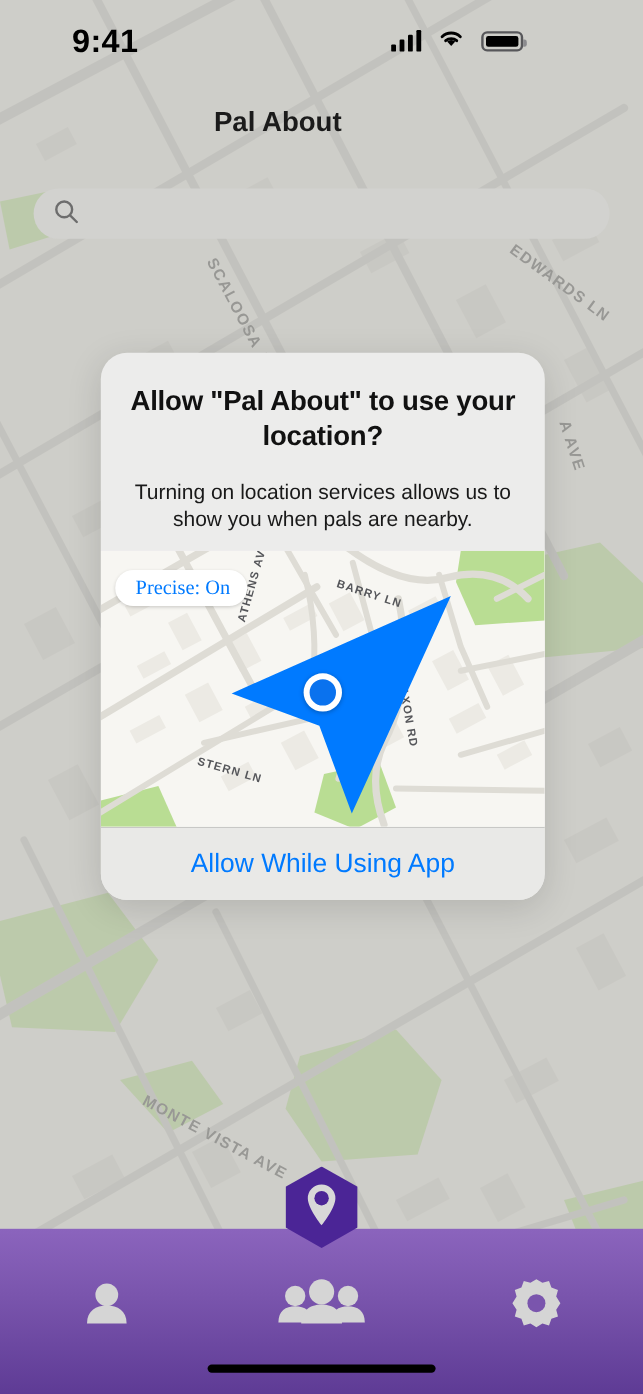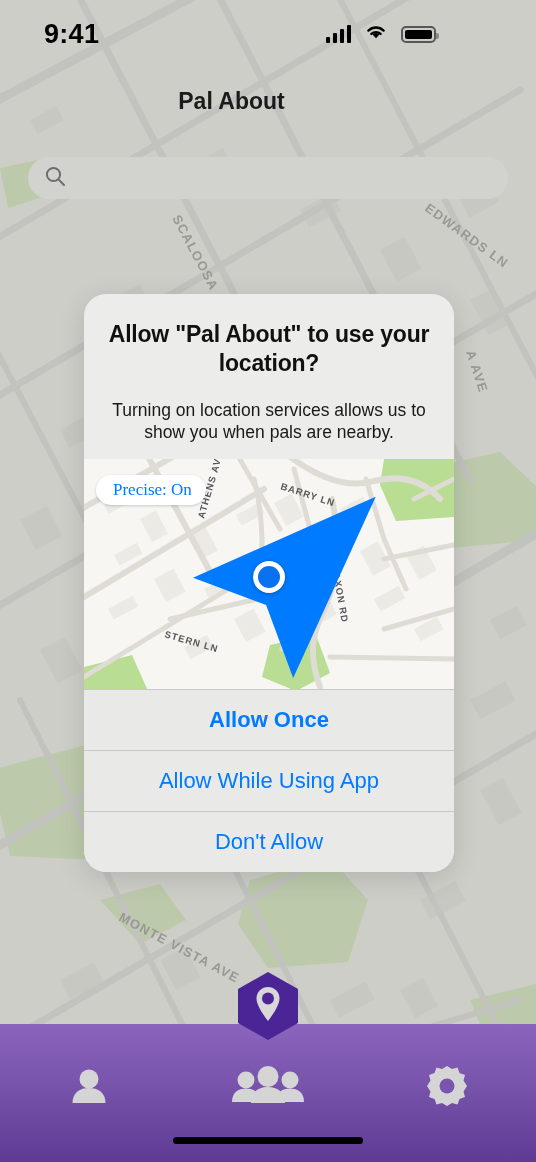--- a/index.html
+++ b/index.html
@@ -23,21 +23,21 @@
   .bg-map { position:absolute; inset:0; background:#e7e6e1; }
   .bg-map svg { position:absolute; inset:0; width:536px; height:1162px; display:block; }
 
   
   .scrim { position:absolute; inset:0; background:rgba(190,190,185,0.62); }
 
   
   .status-bar {
     position:absolute; top:0; left:0; width:476px; height:68px;
     display:flex; align-items:center; justify-content:space-between;
-    padding:0 40px 0 44px;
+    padding:0 40px 0 60px;
     z-index:30;
   }
   .status-time { font-size:27px; font-weight:600; color:#000; letter-spacing:0.3px; }
   .status-icons { display:flex; align-items:center; gap:13px; }
   .bars { display:flex; align-items:flex-end; gap:3px; height:18px; }
   .bars i { display:block; width:4px; background:#000; border-radius:1px; }
   .bars i:nth-child(1){ height:6px; }
   .bars i:nth-child(2){ height:10px; }
   .bars i:nth-child(3){ height:14px; }
   .bars i:nth-child(4){ height:18px; }
@@ -315,23 +315,21 @@
           </svg>
         </span>
         <span class="precise-text">Precise: On</span>
       </div>
 
       <div class="user-dot">
           <i></i>
         </div>
     </div>
 
-    <div class="alert-btn primary">Allow Once</div>
     <div class="alert-btn">Allow While Using App</div>
-    <div class="alert-btn">Don't Allow</div>
   </div>
 
   <div class="hex-logo">
     <svg width="60" height="68" viewBox="0 0 60 68">
       <polygon points="30,0 60,17 60,51 30,68 0,51 0,17" fill="#4B2596"></polygon>
       <path d="M30 15 A11.5 11.5 0 0 0 18.5 26.5 C18.5 35 30 49 30 49 C30 49 41.5 35 41.5 26.5 A11.5 11.5 0 0 0 30 15 Z" fill="#d8d8d8"></path>
       <circle cx="30" cy="26.5" r="6" fill="#4B2596"></circle>
     </svg>
   </div>
 

